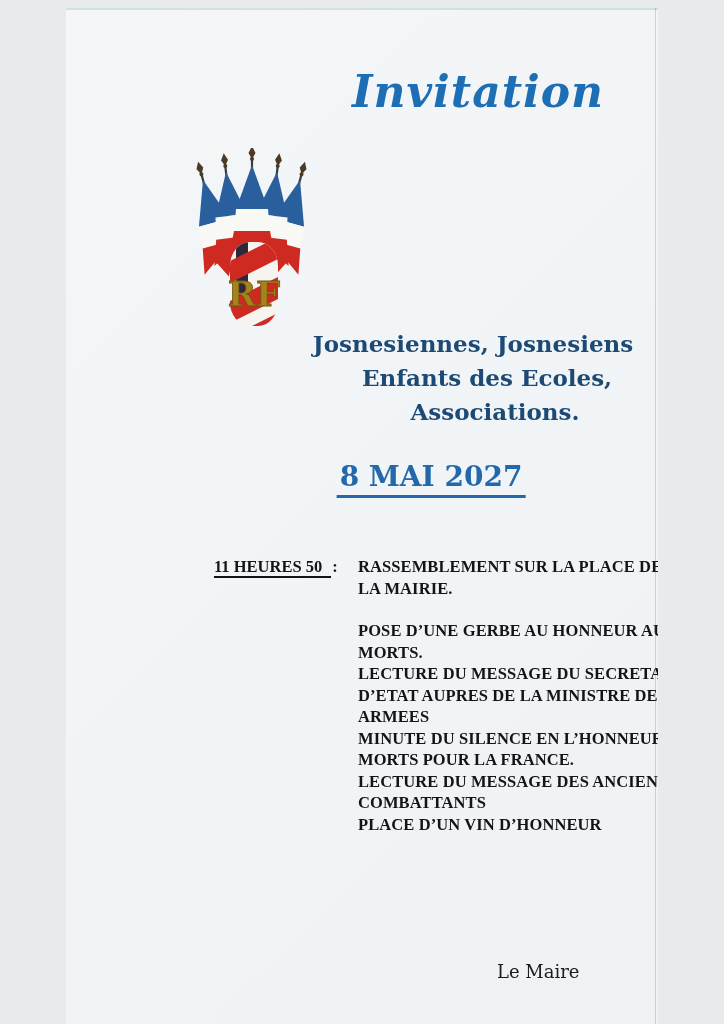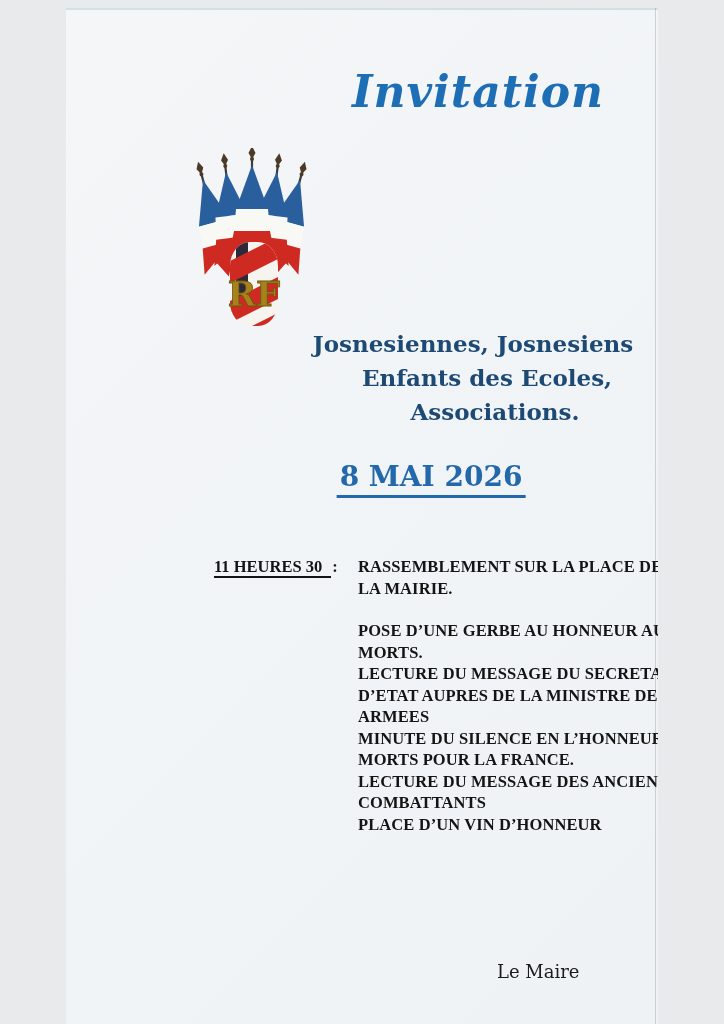--- a/index.html
+++ b/index.html
@@ -105,25 +105,25 @@
       <text x="78" y="158" text-anchor="middle" font-family="DejaVu Serif, serif" font-weight="700" font-size="34" fill="#a5821c" stroke="#6e5510" stroke-width="0.8">RF</text>
     </g>
   </svg>
 
   <div class="heading">
     <span class="l1">Josnesiennes, Josnesiens</span>
     <span class="l2">Enfants des Ecoles,</span>
     <span class="l3">Associations.</span>
   </div>
 
-  <div class="date-line">8 MAI 2026</div>
+  <div class="date-line">8 MAI 2027</div>
 
   <div class="schedule">
     <div class="time-cell">
-      <span class="time-label">11 HEURES 30</span><span class="time-colon">:</span>
+      <span class="time-label">11 HEURES 50</span><span class="time-colon">:</span>
     </div>
     <div class="items">
       <p class="gap">RASSEMBLEMENT SUR LA PLACE DE
 LA MAIRIE.</p>
       <p>POSE D’UNE GERBE AU HONNEUR AUX
 MORTS.</p>
       <p>LECTURE DU MESSAGE DU SECRETAIRE
 D’ETAT AUPRES DE LA MINISTRE DES
 ARMEES</p>
       <p>MINUTE DU SILENCE EN L’HONNEUR DES

